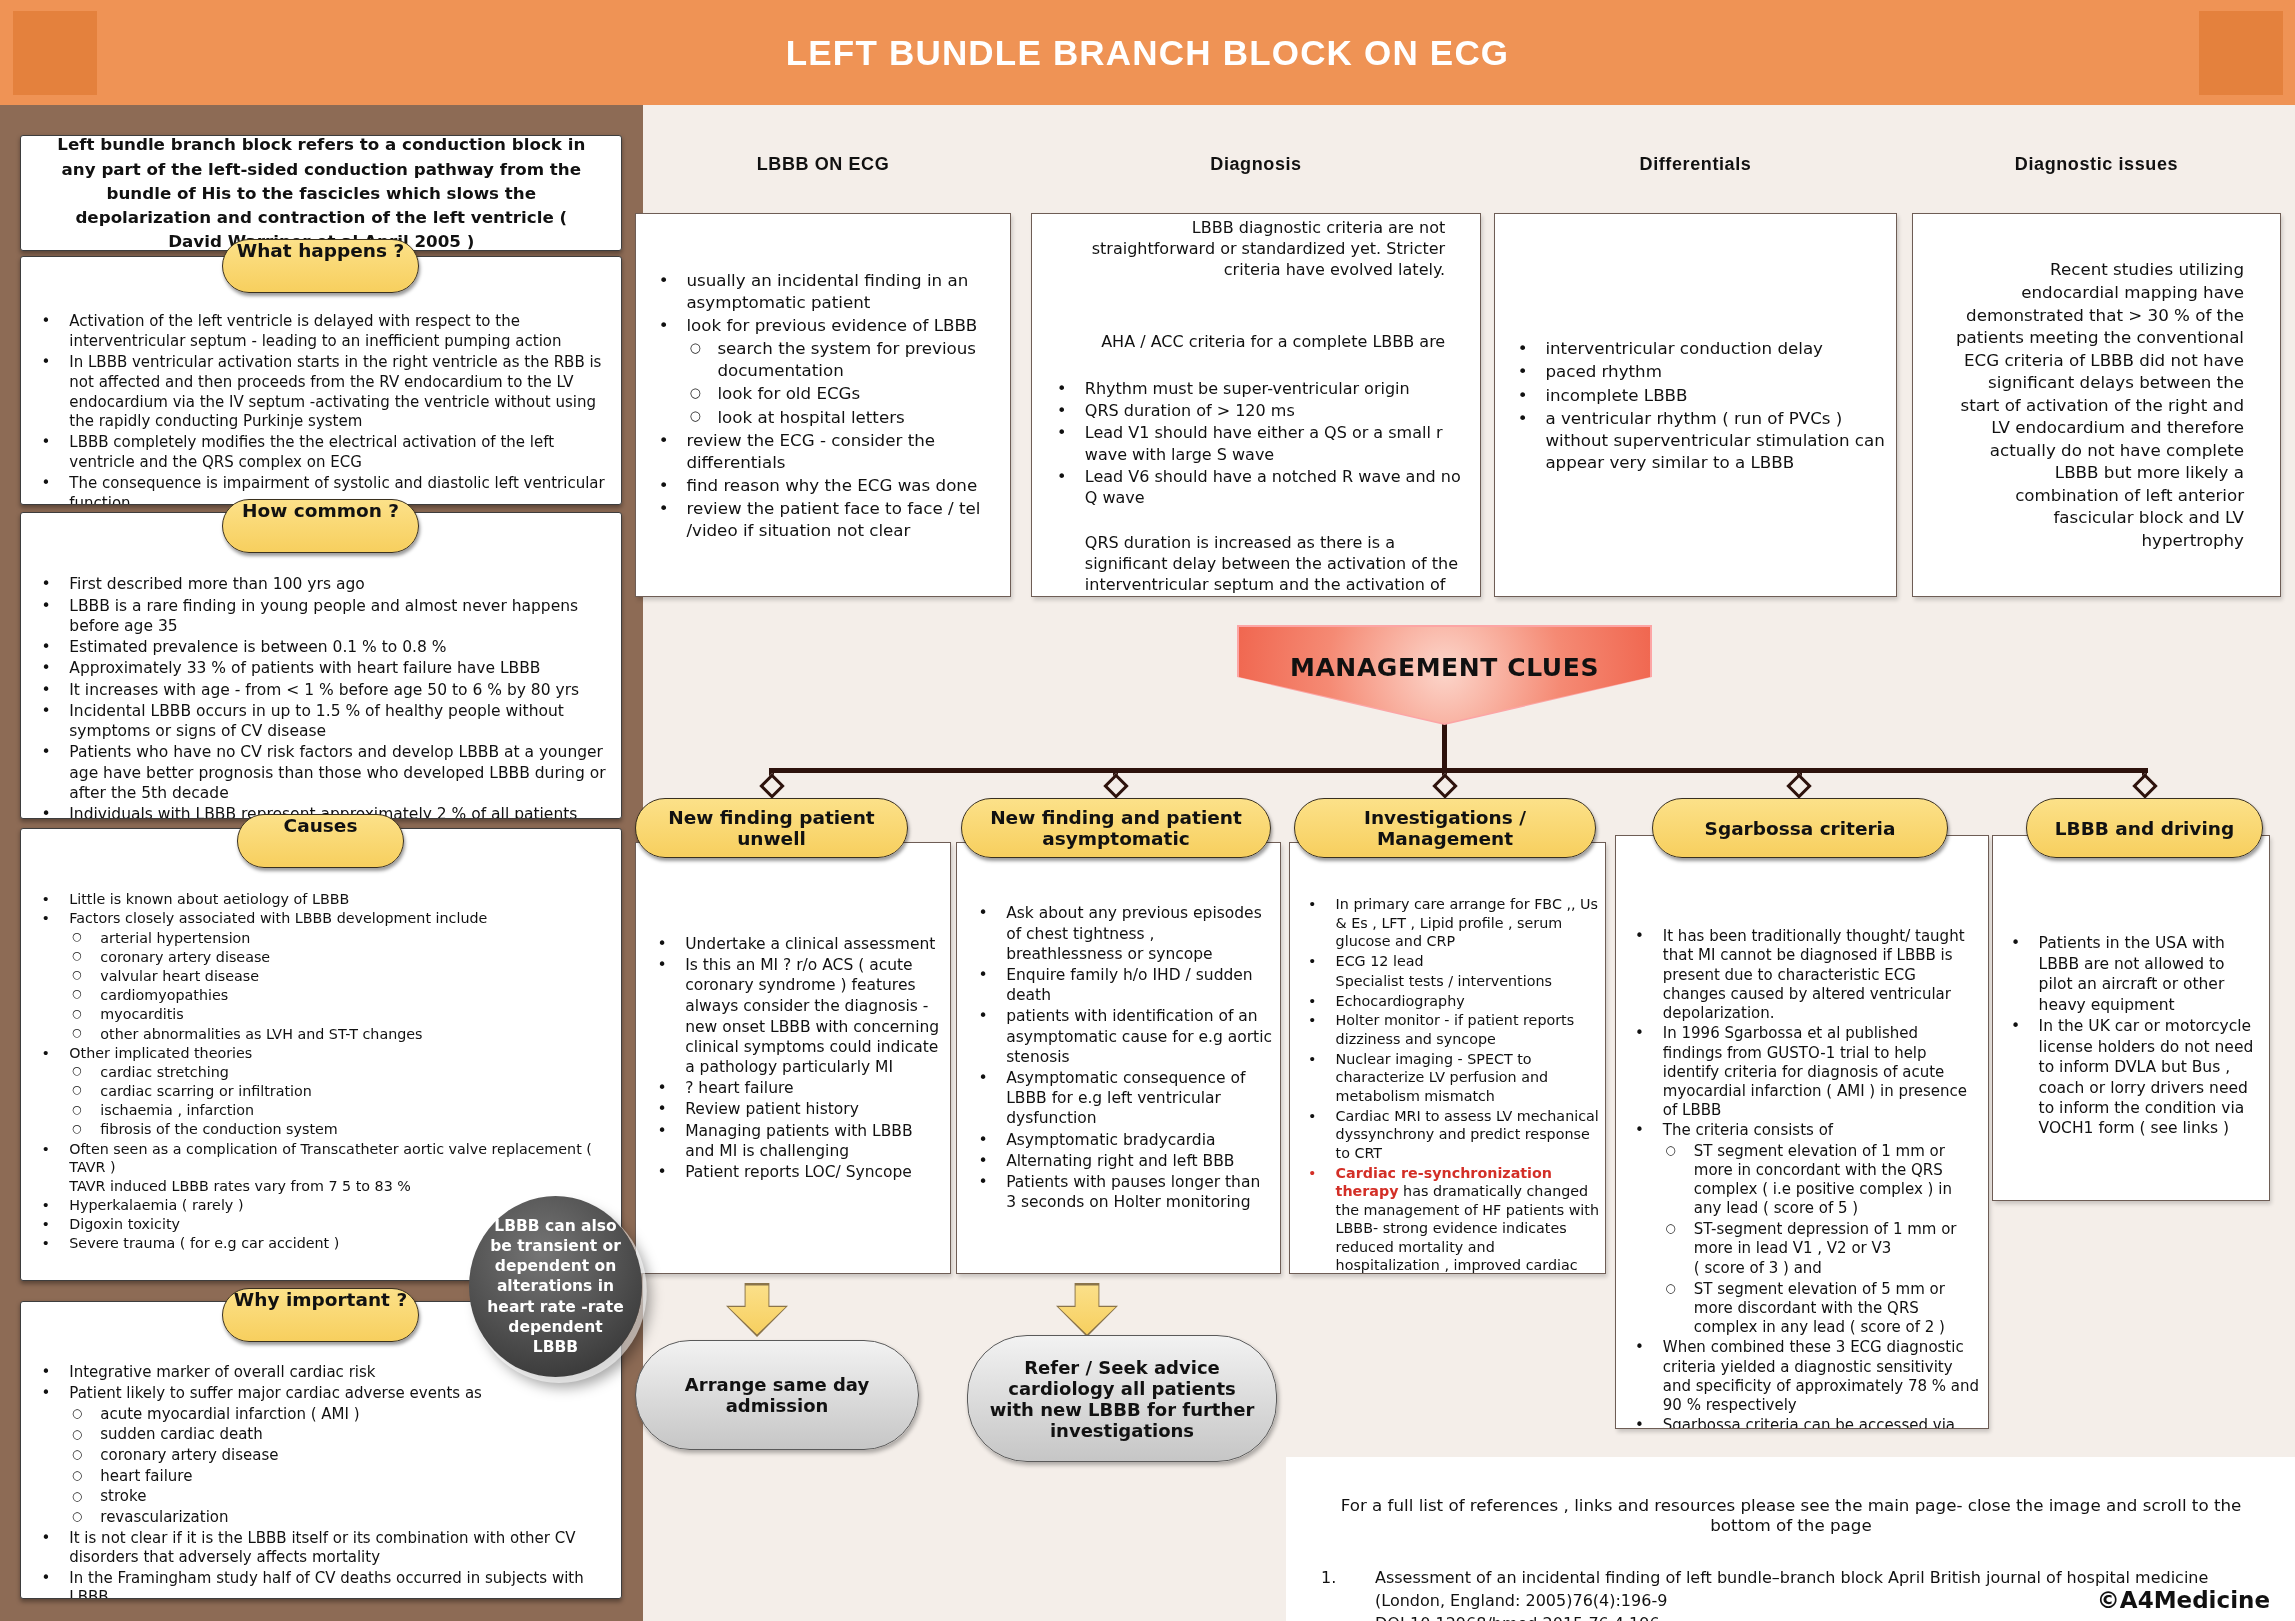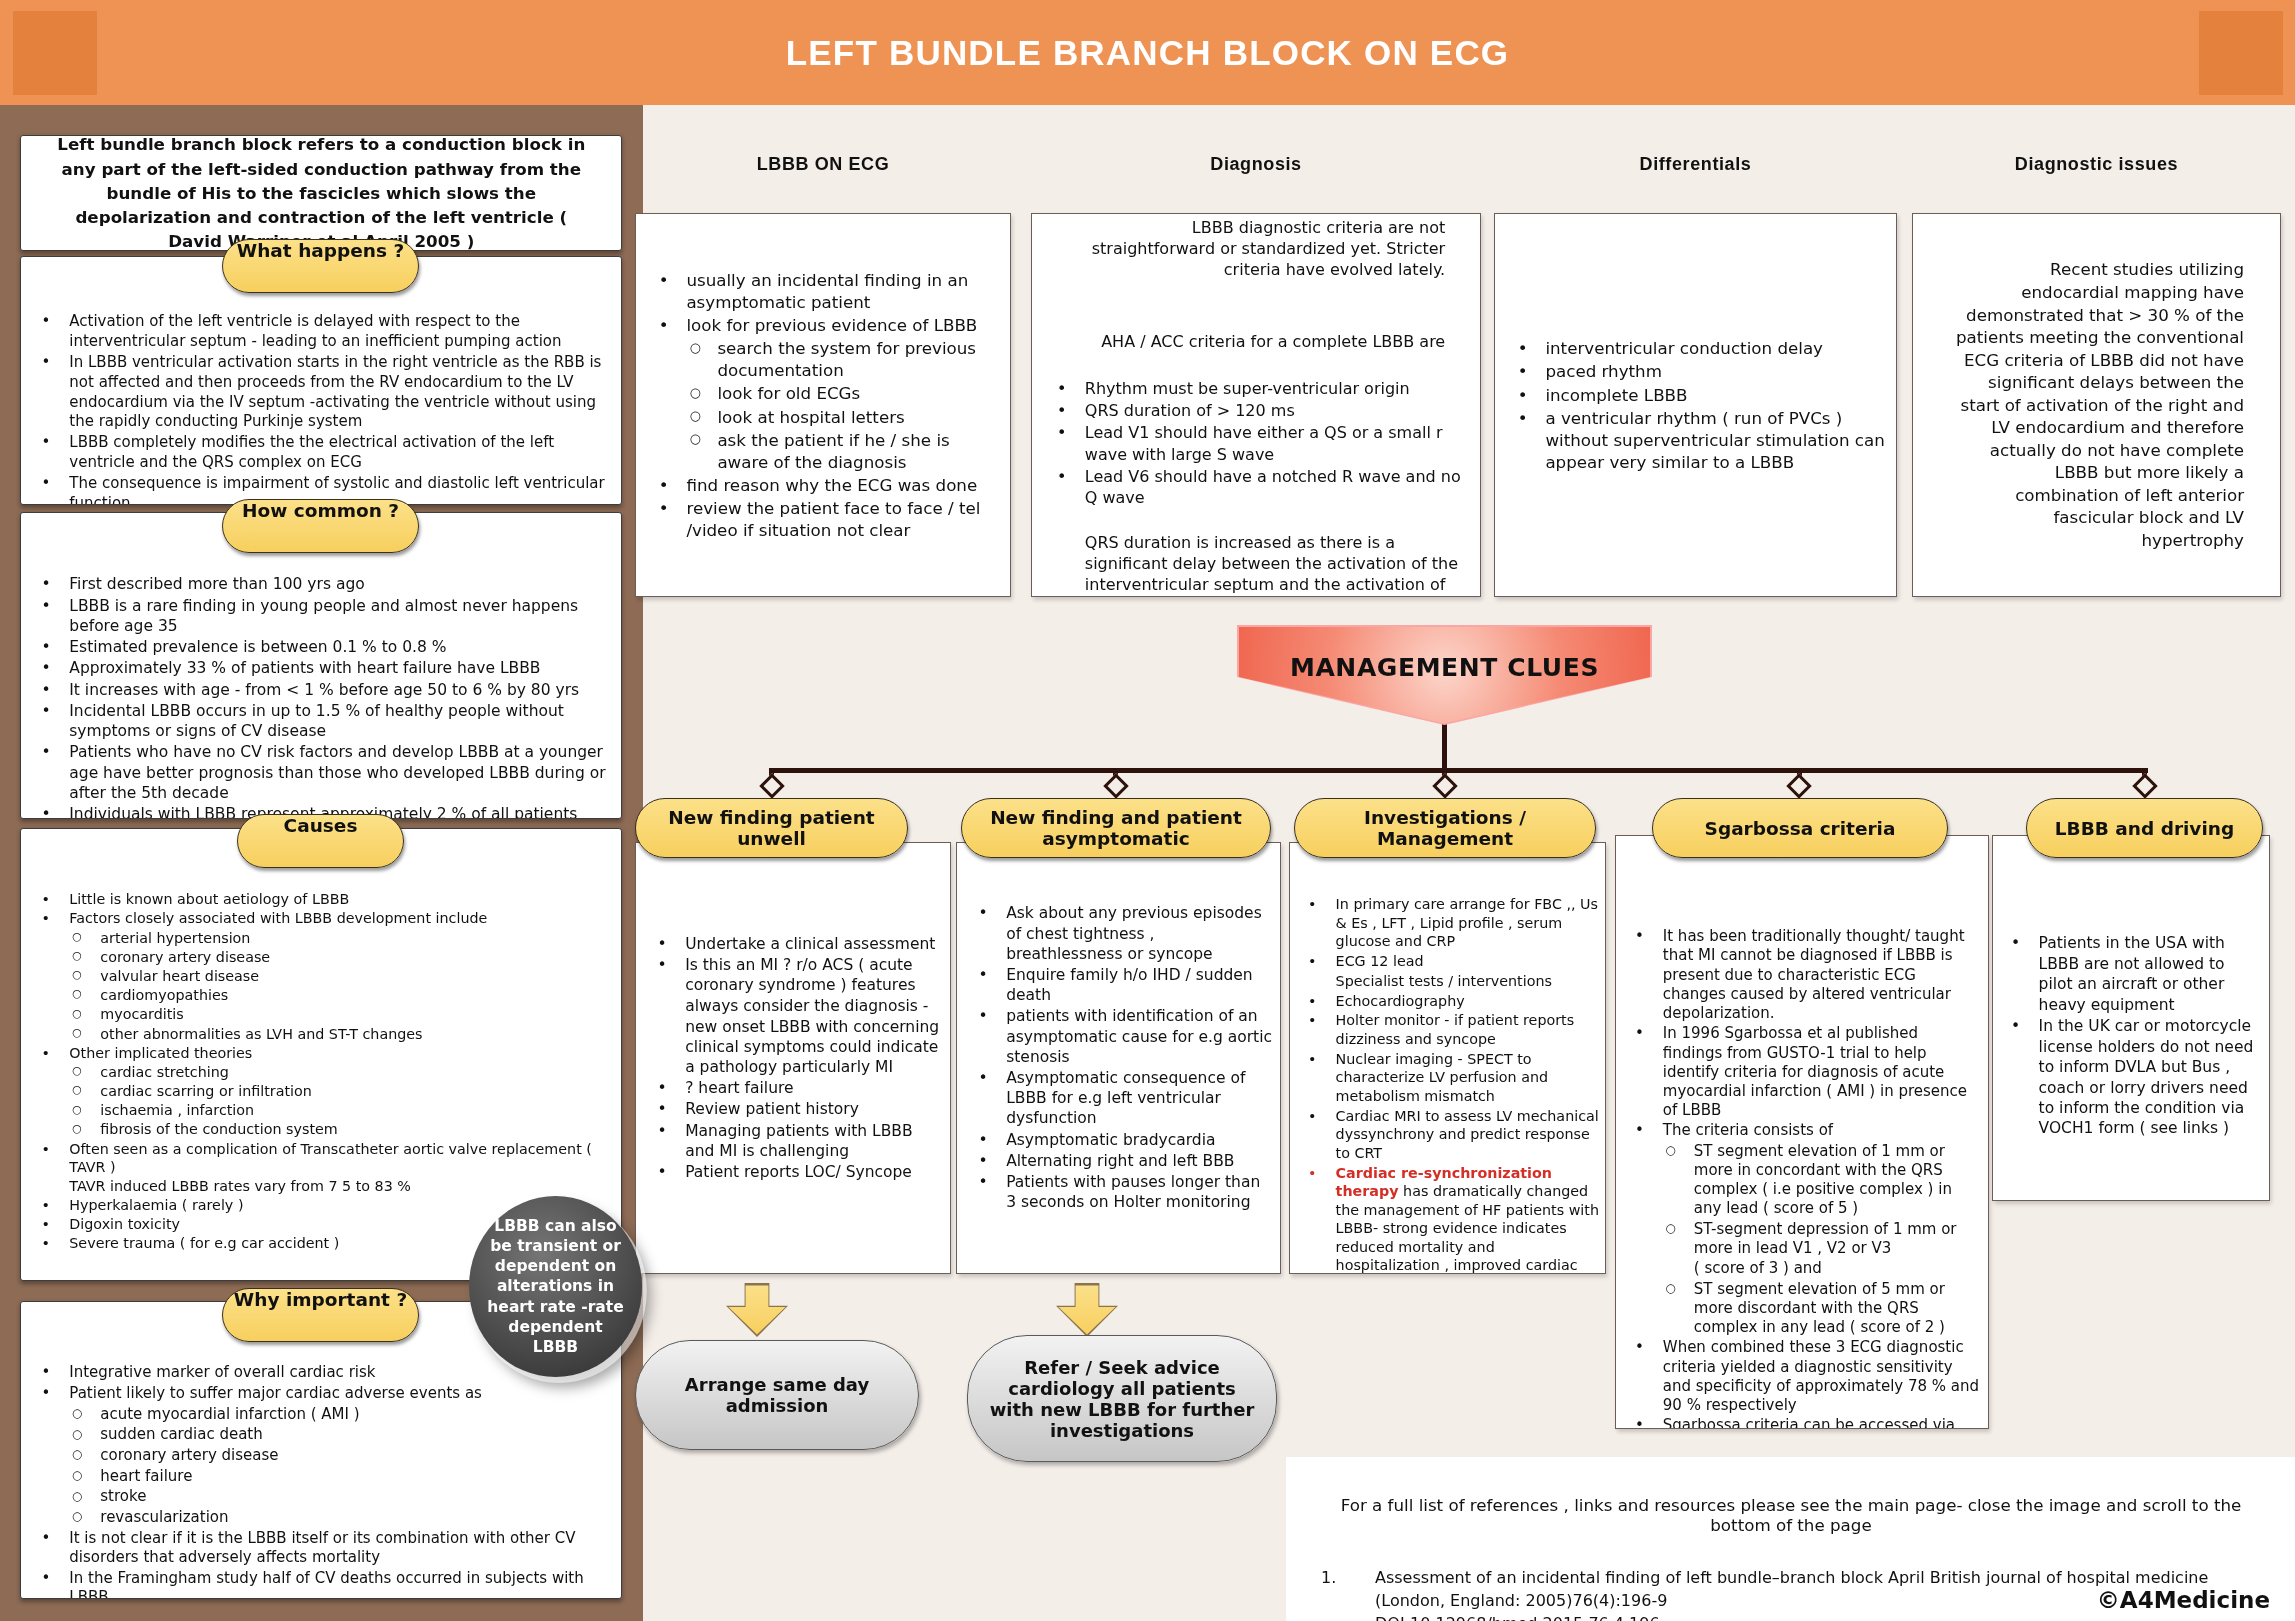--- a/index.html
+++ b/index.html
@@ -192,21 +192,21 @@
   <div class="col-hdr" style="left:1494px;top:154px;width:403px;">Differentials</div>
   <div class="col-hdr" style="left:1912px;top:154px;width:369px;">Diagnostic issues</div>
 
   <div class="tbox" style="left:635px;top:213px;width:376px;height:384px;font-size:16.7px;line-height:1.32;padding:6px 8.4px;">
     <div>
         <div class="li l1">usually an incidental finding in an asymptomatic patient</div>
         <div class="li l1">look for previous evidence of LBBB</div>
         <div class="li l2">search the system for previous documentation</div>
         <div class="li l2">look for old ECGs</div>
         <div class="li l2">look at hospital letters</div>
-        <div class="li l2">ask the  patient if he / she is aware of the diagnosis</div>
+        <div class="li l1">review the ECG - consider the differentials</div>
         <div class="li l1">find reason why the ECG was done</div>
         <div class="li l1">review the patient  face to face / tel /video if situation not clear</div>
       </div>
   </div>
 
   <div class="tbox" style="left:1031px;top:213px;width:450px;height:384px;font-size:16px;line-height:1.32;padding:6px 10.8px;">
     <div class="cpar">LBBB diagnostic criteria are not straightforward or standardized yet. Stricter criteria have evolved lately.</div>
     <div class="cpar">AHA / ACC criteria for a complete LBBB are</div>
     <div>
         <div class="li l1">Rhythm must be super-ventricular  origin</div>

